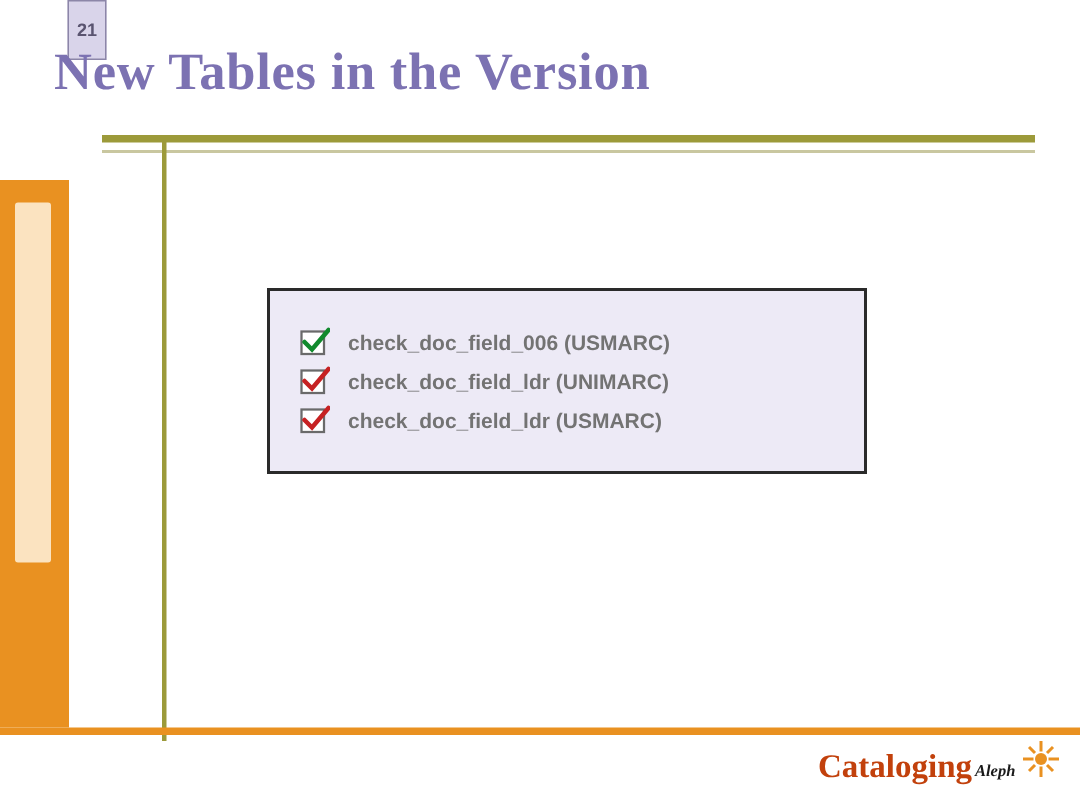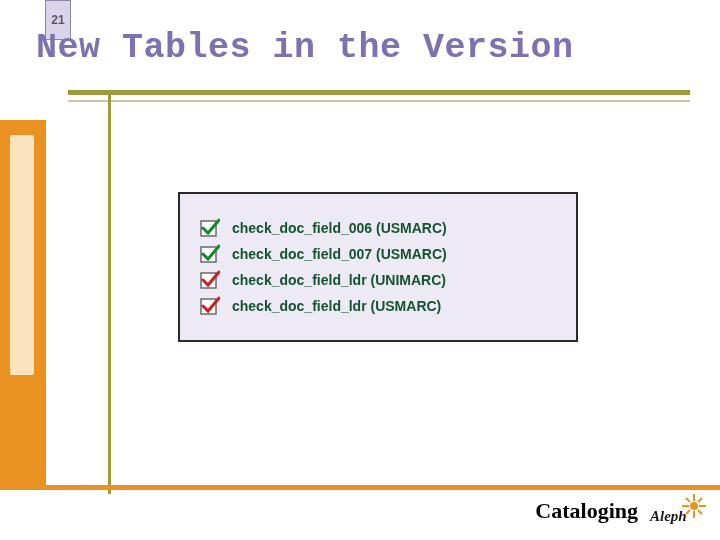--- a/index.html
+++ b/index.html
@@ -37,21 +37,21 @@
     position: absolute;
     left: 10px; top: 135px;
     width: 24px; height: 240px;
     background: #fbe3c0;
     border-radius: 2px;
   }
 
   .title {
     position: absolute;
     left: 36px; top: 28px;
-    font-family: Liberation Mono, monospace;
+    font-family: Liberation Serif, serif;
     font-weight: bold;
     font-size: 35px;
     color: #7c72b2;
     letter-spacing: 0.5px;
   }
 
   .rule-group {
     position: absolute;
     left: 68px; right: 30px;
     top: 90px;
@@ -92,55 +92,55 @@
     margin: 6px 0;
   }
   .check-icon {
     flex: 0 0 auto;
     width: 20px; height: 20px;
   }
   .check-icon svg { display: block; }
   .list-label {
     font-size: 14px;
     font-weight: bold;
-    color: #14532d;
+    color: #737373;
   }
 
   .bot-rule {
     position: absolute;
     left: 0; right: 0; bottom: 50px;
     height: 5px;
     background: #e99121;
   }
 
   .footer-text {
     position: absolute;
-    right: 82px;
+    right: 72px;
     bottom: 16px;
     font-family: Georgia, 'Times New Roman', serif;
     font-size: 22px;
     font-weight: bold;
-    color: #000000;
+    color: #c2410c;
   }
 
   .logo {
     position: absolute;
     right: 10px; bottom: 8px;
     width: 62px; height: 40px;
   }
   .logo-burst {
     display: block;
   }
   .logo-text {
     position: absolute;
     left: 2px; top: 16px;
     font-family: Georgia, serif;
     font-style: italic;
     font-weight: bold;
-    font-size: 15px;
+    font-size: 11px;
     color: #1a1a1a;
   }
 </style>
 </head>
 <body>
 
 <div class="slide">
 
   <div class="page-badge">
     <span>21</span>
@@ -162,29 +162,20 @@
     <div class="list-row">
       <span class="check-icon">
         <svg width="20" height="20" viewBox="0 0 20 20">
           <rect x="1" y="3" width="15" height="15" fill="#fff" stroke="#6a6a6a" stroke-width="1.5"></rect>
           <path d="M3 10 L8 15 L19 2" fill="none" stroke="#118a2d" stroke-width="3" stroke-linecap="round"></path>
         </svg>
       </span>
       <span class="list-label">check_doc_field_006 (USMARC)</span>
     </div>
 
-    <div class="list-row">
-      <span class="check-icon">
-        <svg width="20" height="20" viewBox="0 0 20 20">
-          <rect x="1" y="3" width="15" height="15" fill="#fff" stroke="#6a6a6a" stroke-width="1.5"></rect>
-          <path d="M3 10 L8 15 L19 2" fill="none" stroke="#118a2d" stroke-width="3" stroke-linecap="round"></path>
-        </svg>
-      </span>
-      <span class="list-label">check_doc_field_007 (USMARC)</span>
-    </div>
 
 
     <div class="list-row">
       <span class="check-icon">
         <svg width="20" height="20" viewBox="0 0 20 20">
           <rect x="1" y="3" width="15" height="15" fill="#fff" stroke="#6a6a6a" stroke-width="1.5"></rect>
           <path d="M3 10 L8 15 L19 2" fill="none" stroke="#c62122" stroke-width="3" stroke-linecap="round"></path>
         </svg>
       </span>
       <span class="list-label">check_doc_field_ldr (UNIMARC)</span>

